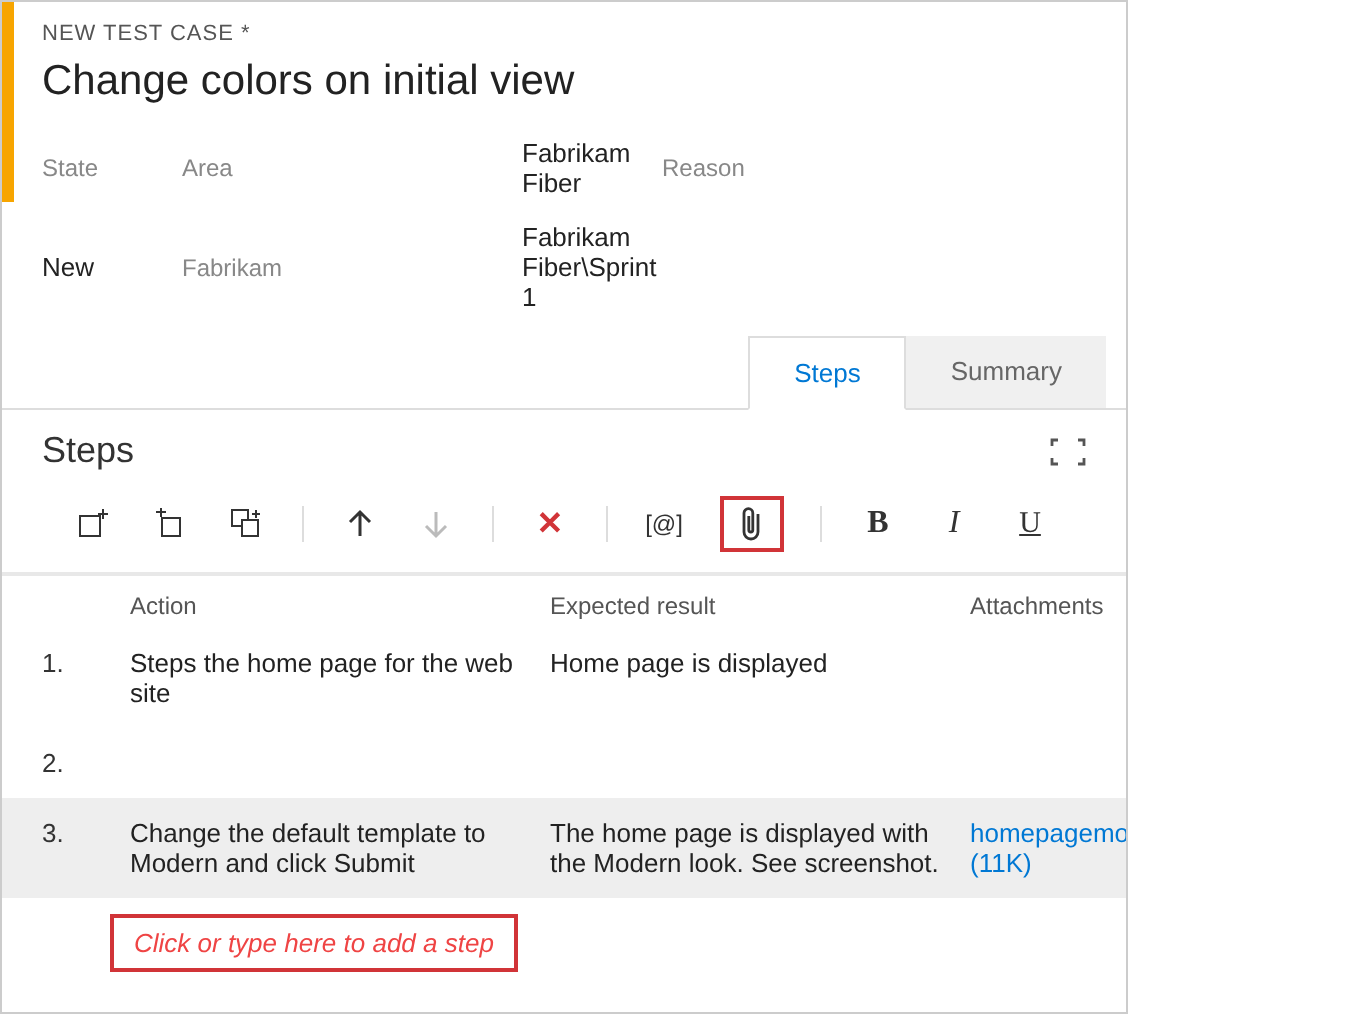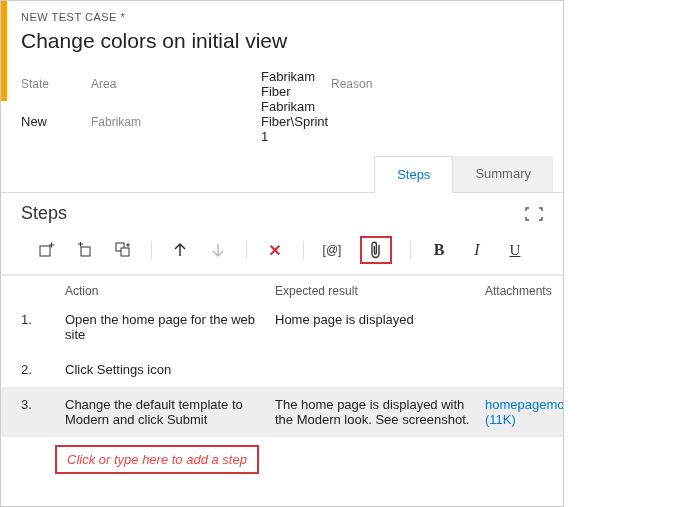--- a/index.html
+++ b/index.html
@@ -8,21 +8,21 @@
   .orange-bar { position: absolute; left: 0; top: 0; width: 6px; height: 100px; background: #f7a500; }
   .header { padding: 10px 20px 0 20px; }
   .new-tag { font-size: 11px; letter-spacing: 0.5px; color: #555; margin-bottom: 6px; }
   .title { font-size: 21px; font-weight: 300; color: #222; margin-bottom: 10px; }
   .meta-row { display: flex; align-items: center; gap: 10px; margin-bottom: 14px; }
   .avatar { width: 18px; height: 18px; background: linear-gradient(135deg,#c08050,#804020); border-radius: 2px; }
   .assignee { color: #333; }
   .discuss { margin-left: auto; display: flex; align-items: center; gap: 6px; color: #333; }
   .discuss svg { width: 16px; height: 14px; }
   .add-tag { background: #e4e4e4; padding: 3px 10px; font-size: 12px; color: #333; }
-  .fields { display: grid; grid-template-columns: 70px 170px 70px 1fr; padding: 6px 20px 12px 20px; font-size: 13px; align-items: center; }
+  .fields { display: grid; grid-template-columns: 70px 170px 70px 1fr; row-gap: 12px; padding: 6px 20px 12px 20px; font-size: 13px; align-items: center; }
   .fld-label { color: #888; font-size: 12px; }
   .fld-val { color: #222; }
   .state-dot { display: inline-block; width: 10px; height: 10px; border-radius: 50%; background: #b5b5b5; margin-right: 8px; }
   .tabs { display: flex; justify-content: flex-end; border-bottom: 1px solid #ddd; padding: 0 10px; }
   .tab { padding: 10px 22px; font-size: 13px; color: #666; cursor: pointer; background: #f0f0f0; }
   .tab.active { color: #0078d4; background: #fff; border: 1px solid #ddd; border-bottom: 1px solid #fff; margin-bottom: -1px; }
   .steps-head { display: flex; align-items: center; padding: 10px 20px 6px 20px; }
   .steps-head h2 { font-size: 18px; font-weight: 400; color: #333; }
   .expand { margin-left: auto; color: #555; }
   .toolbar { display: flex; align-items: center; gap: 18px; padding: 6px 36px 10px 36px; border-bottom: 1px solid #e8e8e8; }
@@ -132,29 +132,28 @@
     <div class="cols-head">
       <div></div>
       <div>Action</div>
       <div>Expected result</div>
       <div>Attachments</div>
       <div></div>
     </div>
 
     <div class="step-row">
       <div class="step-num">1.</div>
-      <div>Open the home page for the web site</div>
+      <div>Steps the home page for the web site</div>
       <div>Home page is displayed</div>
       <div></div>
       <div></div>
     </div>
 
     <div class="step-row">
       <div class="step-num">2.</div>
-      <div>Click Settings icon</div>
       <div></div>
       <div></div>
     </div>
 
     <div class="step-row selected">
       <div class="step-num">3.</div>
       <div>Change the default template to Modern and click Submit</div>
       <div>The home page is displayed with the Modern look. See screenshot.</div>
       <div class="att-link">homepagemodern.png (11K)</div>
       <div class="row-x">✕</div>

